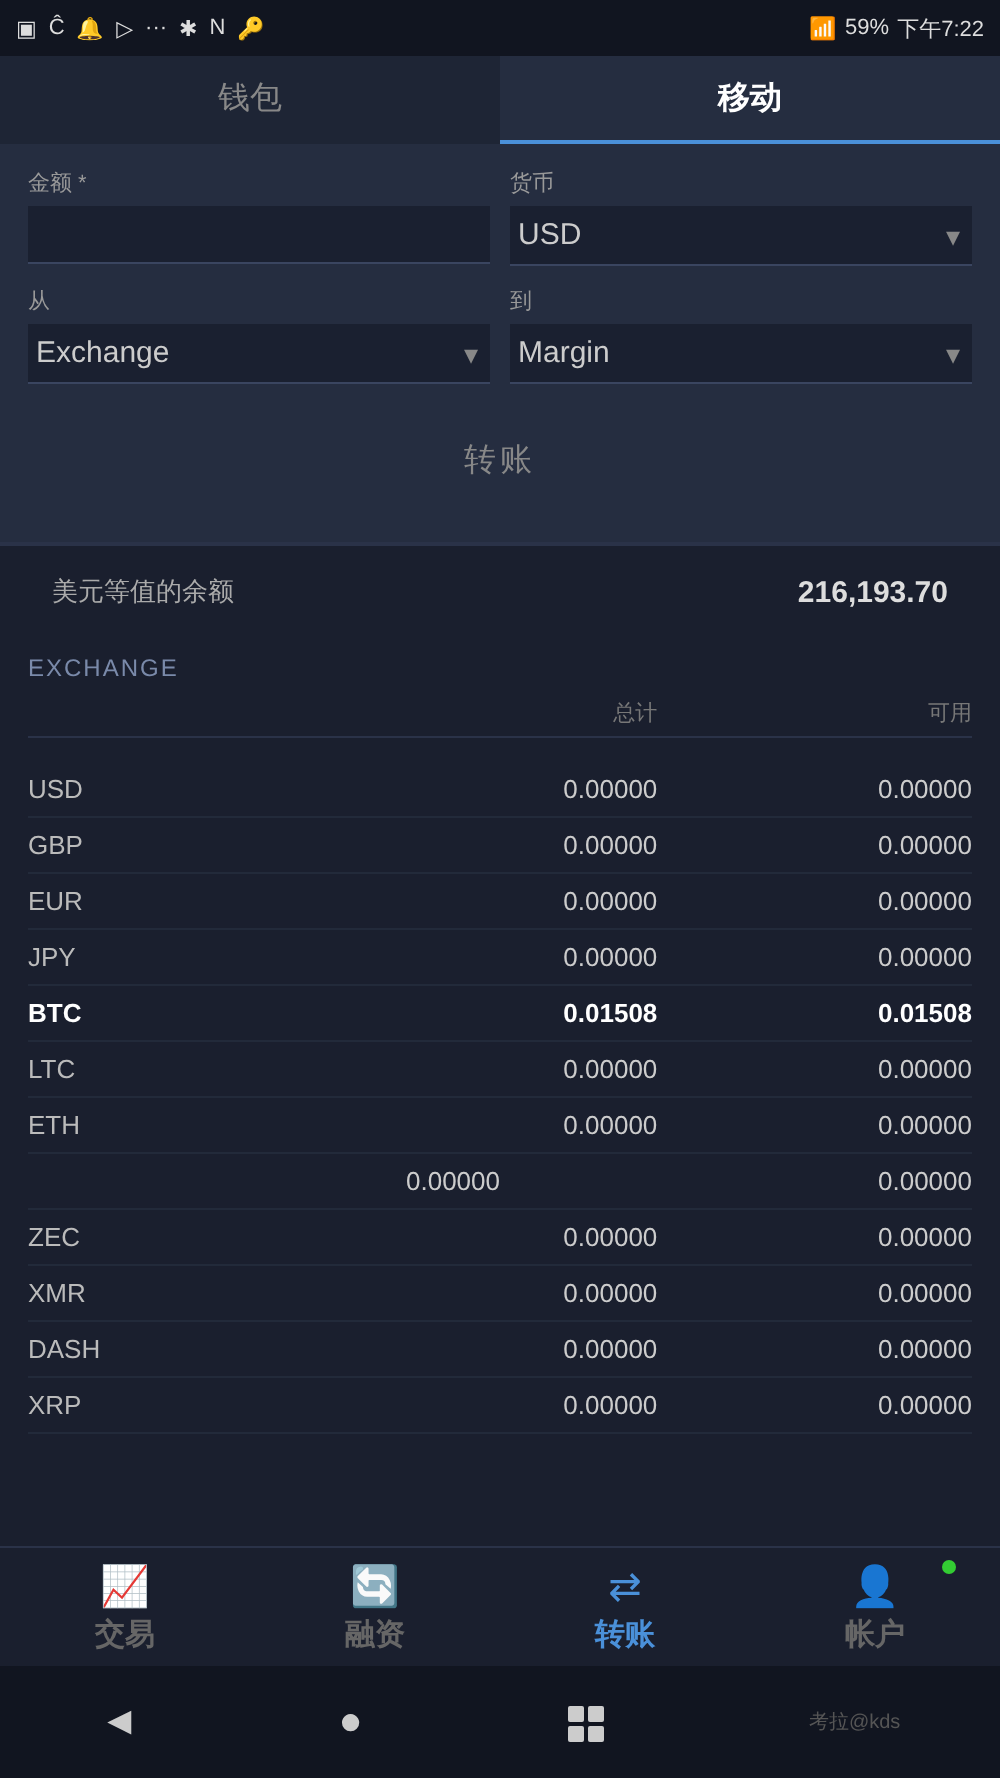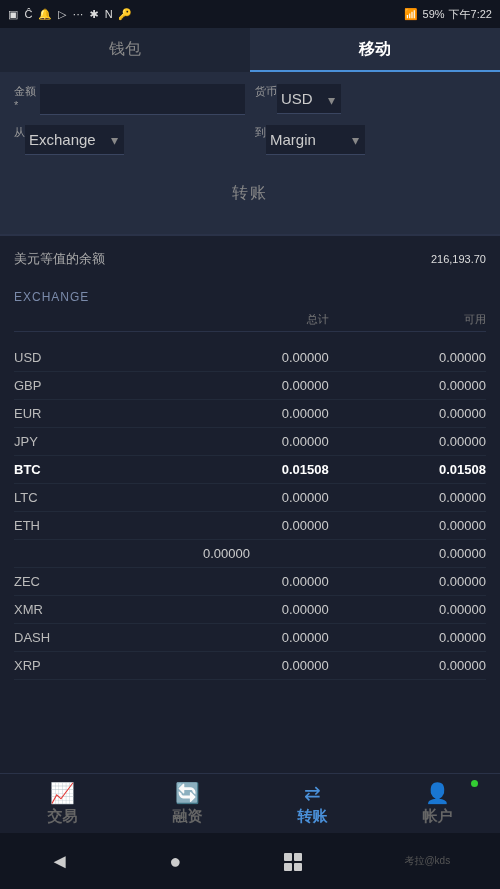--- a/index.html
+++ b/index.html
@@ -58,21 +58,21 @@
 
     .form-row {
       display: flex;
       gap: 10px;
       margin-bottom: 10px;
     }
 
     .form-group {
       flex: 1;
       display: flex;
-      flex-direction: row;
+      flex-direction: column;
     }
 
     .form-label {
       font-size: 11px;
       color: #999;
       margin-bottom: 4px;
     }
 
     .form-input {
       background: #1a2030;
@@ -122,36 +122,36 @@
       font-size: 16px;
       padding: 14px;
       cursor: pointer;
       margin-top: 4px;
       letter-spacing: 2px;
     }
 
     
     .balance-section {
       background: #1a1f2e;
-      padding: 14px 14px 6px;
+      padding: 14px 26px 6px;
       border-top: 1px solid #2a3248;
     }
     .balance-row {
       display: flex;
       justify-content: space-between;
       align-items: center;
     }
     .balance-label {
       font-size: 13px;
       color: #aaa;
     }
     .balance-value {
-      font-size: 11px;
+      font-size: 15px;
       color: #ddd;
-      font-weight: normal;
+      font-weight: bold;
     }
 
     
     .table-section {
       padding: 8px 14px 0;
       background: #1a1f2e;
       overflow-y: auto;
       height: calc(889px - 28px - 44px - 180px - 52px - 60px - 56px);
     }
 

